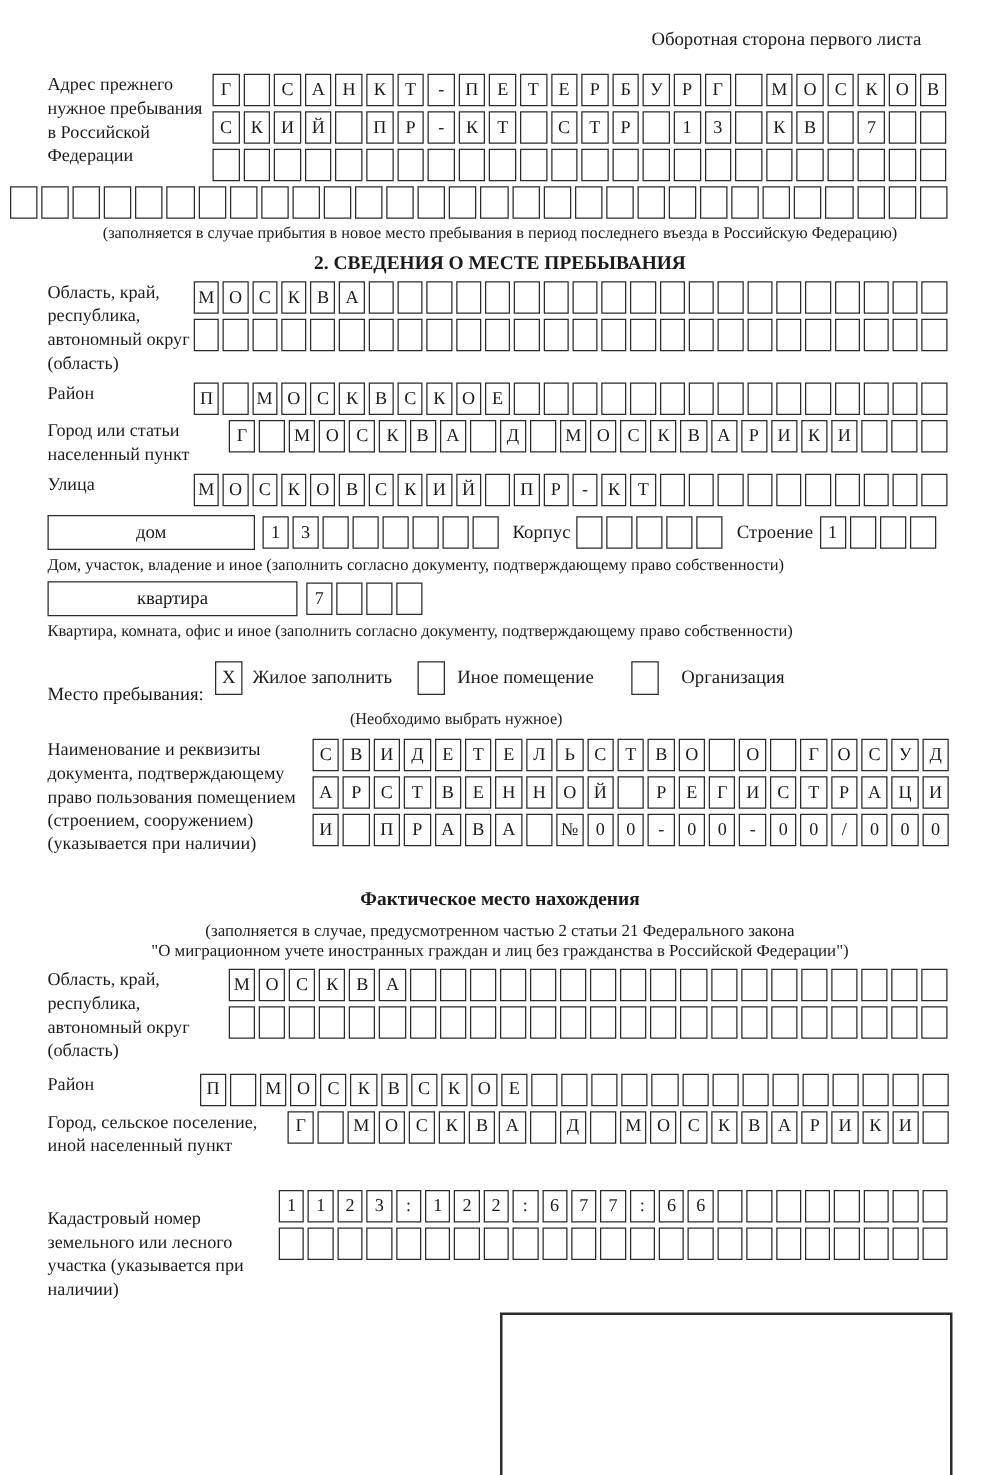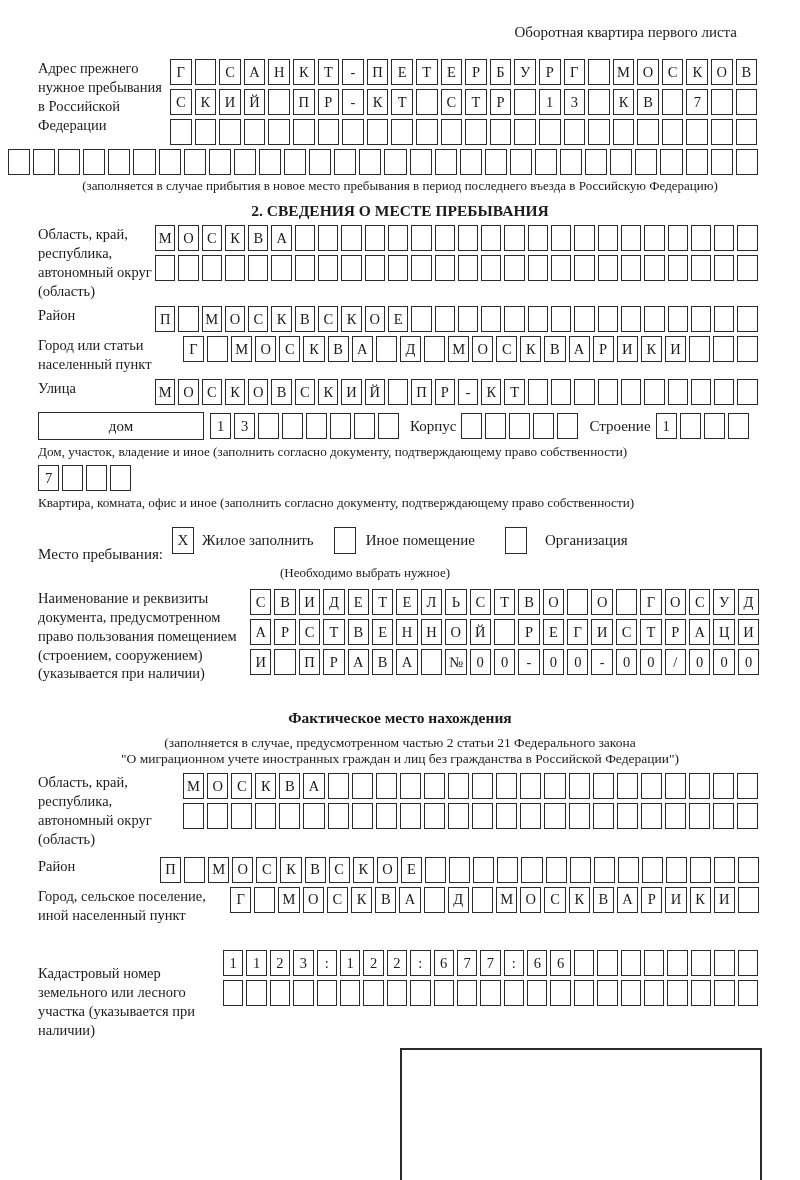--- a/index.html
+++ b/index.html
@@ -79,21 +79,21 @@
     margin-left:362px; margin-top:8px;
     width:362px; height:176px;
     border:2px solid #2b2b2b; background:#fff;
   }
 </style>
 </head>
 <body>
 
 <div class="page">
 
-  <div class="hdr-note">Оборотная квартира первого листа</div>
+  <div class="hdr-note">Оборотная сторона первого листа</div>
 
   <div class="group addr-group">
     <div class="lbl addr-lbl">Адрес прежнего нужное пребывания в Российской Федерации</div>
     <div class="rows">
       <div class="cellrow">
           <div class="cell" style="width: 21.6px;">Г</div>
           <div class="cell" style="width: 21.6px;"></div>
           <div class="cell" style="width: 21.6px;">С</div>
           <div class="cell" style="width: 21.6px;">А</div>
           <div class="cell" style="width: 21.6px;">Н</div>
@@ -387,20 +387,21 @@
     <div class="cellrow">
         <div class="cell" style="width: 21px;">1</div>
         <div class="cell" style="width: 21px;"></div>
         <div class="cell" style="width: 21px;"></div>
         <div class="cell" style="width: 21px;"></div>
       </div>
   </div>
   <div class="caption">Дом, участок, владение и иное (заполнить согласно документу, подтверждающему право собственности)</div>
 
   <div class="kvartira-row">
+    <div class="widebox kvartira-box">квартира</div>
     <div class="cellrow">
         <div class="cell" style="width: 21px;">7</div>
         <div class="cell" style="width: 21px;"></div>
         <div class="cell" style="width: 21px;"></div>
         <div class="cell" style="width: 21px;"></div>
       </div>
   </div>
   <div class="caption">Квартира, комната, офис и иное (заполнить согласно документу, подтверждающему право собственности)</div>
 
   <div class="stay-row">
@@ -408,21 +409,21 @@
     <span class="chk">X</span>
     <span style="margin:0 20px 0 8px;">Жилое заполнить</span>
     <span class="chk"></span>
     <span style="margin:0 30px 0 10px;">Иное помещение</span>
     <span class="chk"></span>
     <span style="margin-left:18px;">Организация</span>
   </div>
   <div class="choose-note">(Необходимо выбрать нужное)</div>
 
   <div class="group doc-group">
-    <div class="lbl w212">Наименование и реквизиты документа, предусмотренном право пользования помещением (строением, сооружением) (указывается при наличии)</div>
+    <div class="lbl w212">Наименование и реквизиты документа, подтверждающему право пользования помещением (строением, сооружением) (указывается при наличии)</div>
     <div class="rows">
       <div class="cellrow">
           <div class="cell" style="width: 21.4px;">С</div>
           <div class="cell" style="width: 21.4px;">В</div>
           <div class="cell" style="width: 21.4px;">И</div>
           <div class="cell" style="width: 21.4px;">Д</div>
           <div class="cell" style="width: 21.4px;">Е</div>
           <div class="cell" style="width: 21.4px;">Т</div>
           <div class="cell" style="width: 21.4px;">Е</div>
           <div class="cell" style="width: 21.4px;">Л</div>

